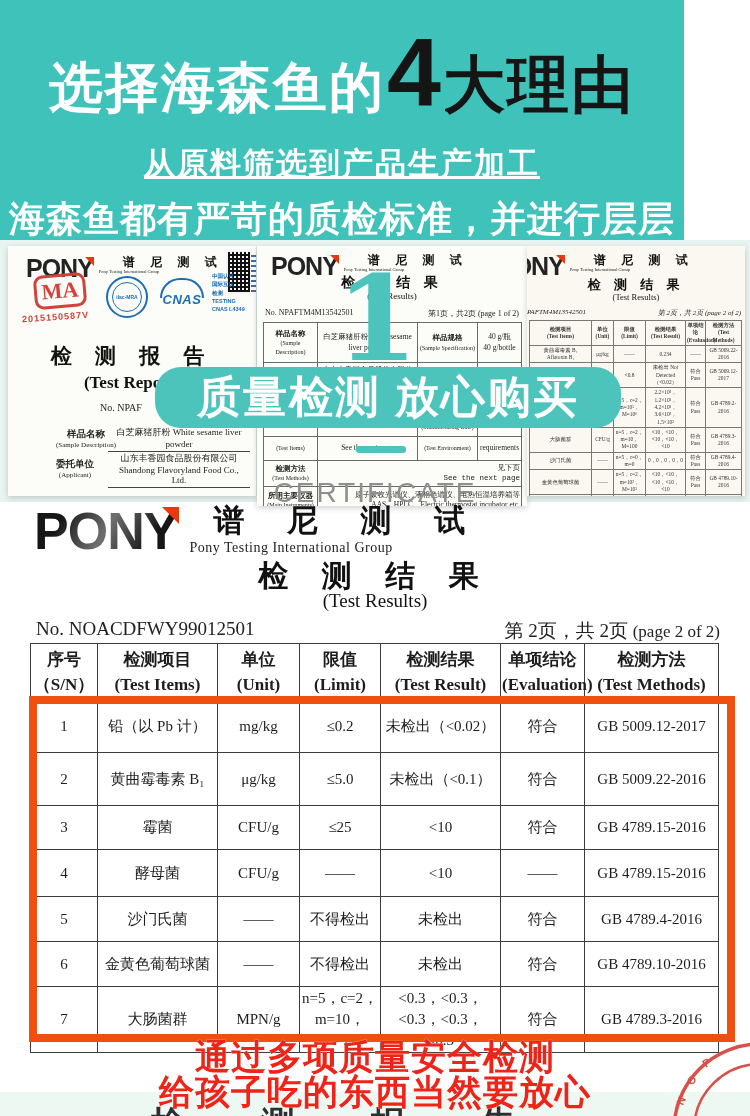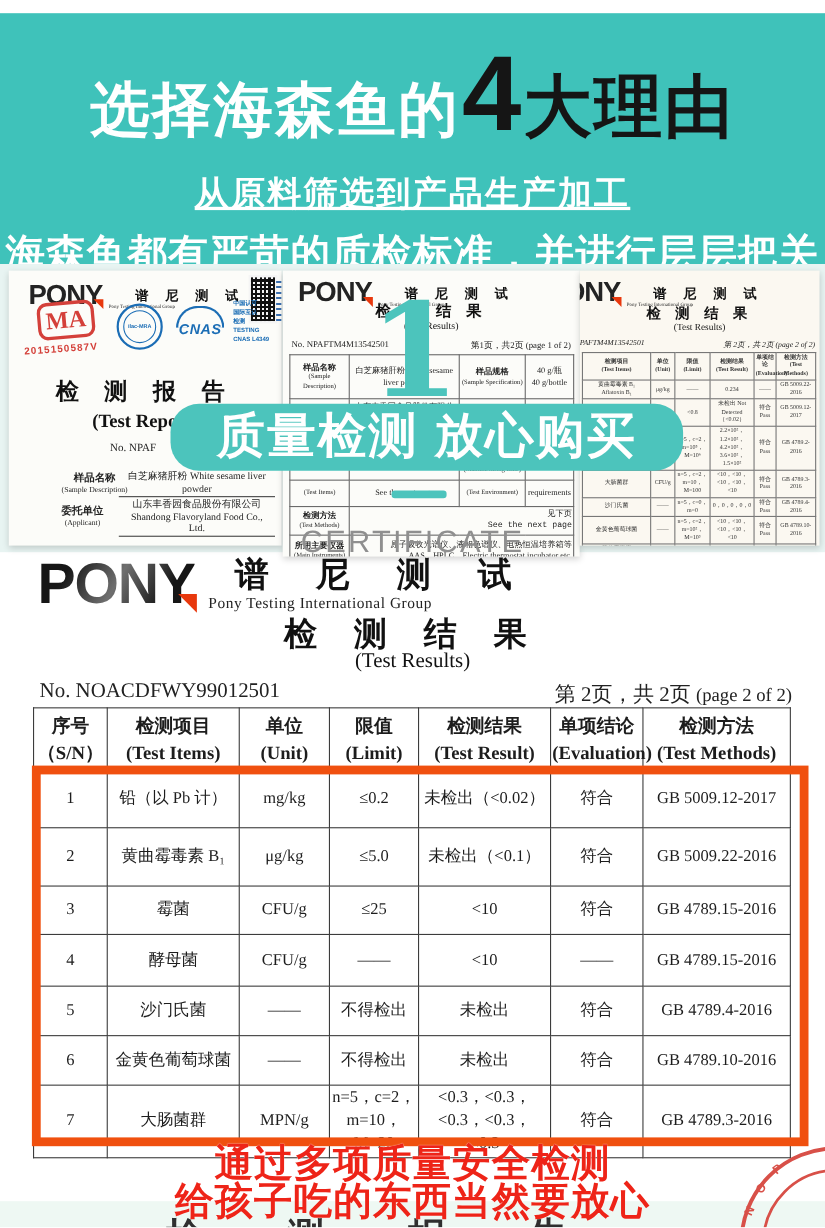--- a/index.html
+++ b/index.html
@@ -4,37 +4,37 @@
 <style>
   :root{
     --teal:#3fc2ba; --ribbon_teal:#4cc4bc; --red_text:#ee2418;
     --red_border:#f0500f; --stamp_red:#d85048; --doc_blue:#1b6db5;
   }
   *{margin:0;padding:0;box-sizing:border-box;}
   body{background:#ffffff;font-family:"Liberation Sans",sans-serif;}
   #page{position:relative;width:750px;height:1116px;margin:0 auto;overflow:hidden;background:#ffffff;}
 
   
-  .banner{position:absolute;left:0;top:12px;width:750px;height:240px;background:var(--teal);z-index:1;}
+  .banner{position:absolute;left:0;top:0;width:684px;height:240px;background:var(--teal);z-index:1;}
   .banner-title{display:flex;justify-content:center;align-items:baseline;padding-top:34px;}
   .bt-pre{color:#ffffff;font-size:54px;font-weight:800;letter-spacing:2px;}
   .bt-num{color:#151515;font-size:97px;font-weight:900;line-height:.8;margin:0 2px;}
   .bt-post{color:#151515;font-size:62px;font-weight:900;letter-spacing:2px;}
   .banner-sub1{margin-top:16px;text-align:center;color:#ffffff;font-size:31px;font-weight:700;letter-spacing:2px;text-decoration:underline;}
   .banner-sub2{margin-top:10px;text-align:center;color:#ffffff;font-size:36px;font-weight:700;letter-spacing:1px;}
 
   
   .strip{position:absolute;left:0;top:240px;width:750px;height:262px;background:#e8f4f2;z-index:1;}
   .paper{position:absolute;background:#fcfcf9;box-shadow:0 2px 6px rgba(0,0,0,.18);overflow:hidden;}
   #paper-left{left:8px;top:6px;width:248px;height:250px;}
   #paper-mid{left:257px;top:6px;width:270px;height:260px;}
   #paper-right{left:527px;top:6px;width:218px;height:250px;background:#fbf8f1;}
 
   
-  .pony{display:flex;align-items:flex-end;}
+  .pony{display:flex;align-items:flex-start;}
   .pony-word{font-weight:900;color:#232323;letter-spacing:-1px;line-height:1;}
   .pony-tri{width:0;height:0;display:inline-block;}
   .pony-cn{line-height:1;color:#111;}
   .pony-cn .cn{font-weight:700;display:block;margin-left:24px;}
   .pony-cn .en{display:block;font-family:"Liberation Serif",serif;color:#222;}
   .logo-sm .pony-word{font-size:25px;}
   .logo-sm .pony-tri{border-top:9px solid #e8380d;border-left:9px solid transparent;margin:1px 0 0 -8px;}
   .logo-sm .pony-cn{margin-left:5px;}
   .logo-sm .cn{font-size:12px;letter-spacing:6px;}
   .logo-sm .en{font-size:4.5px;margin-top:2px;}

